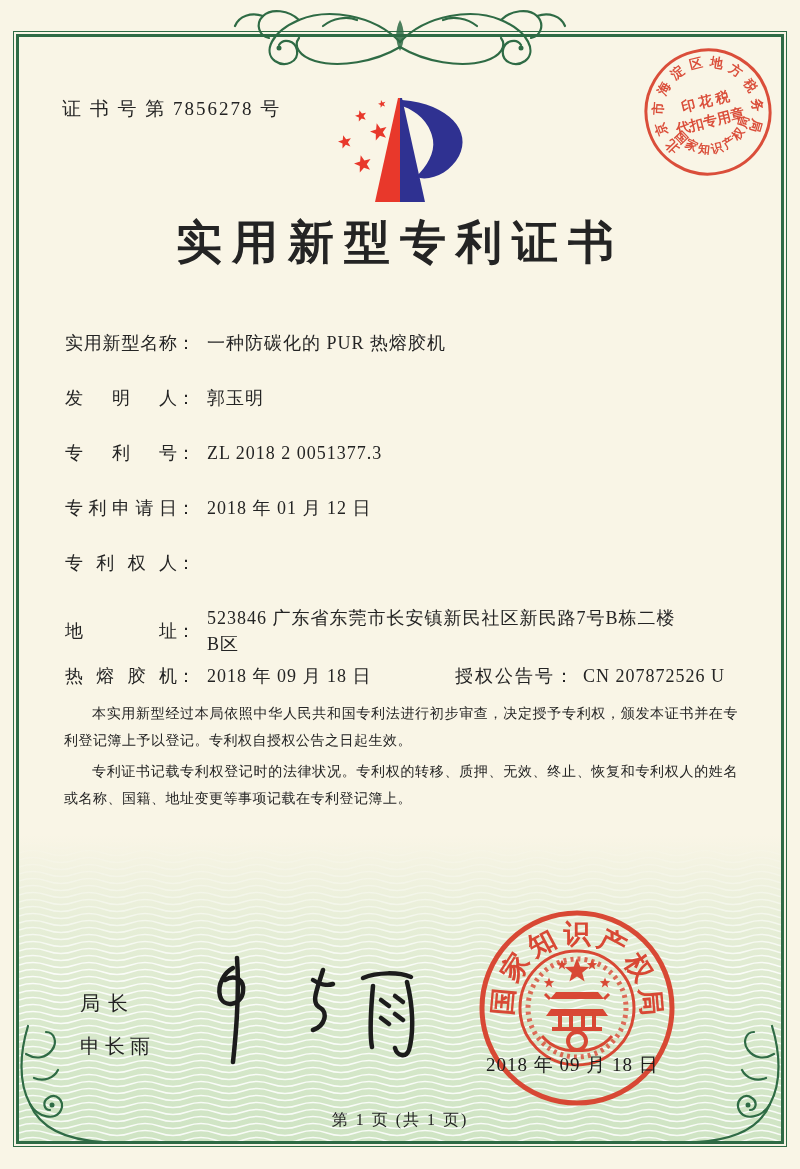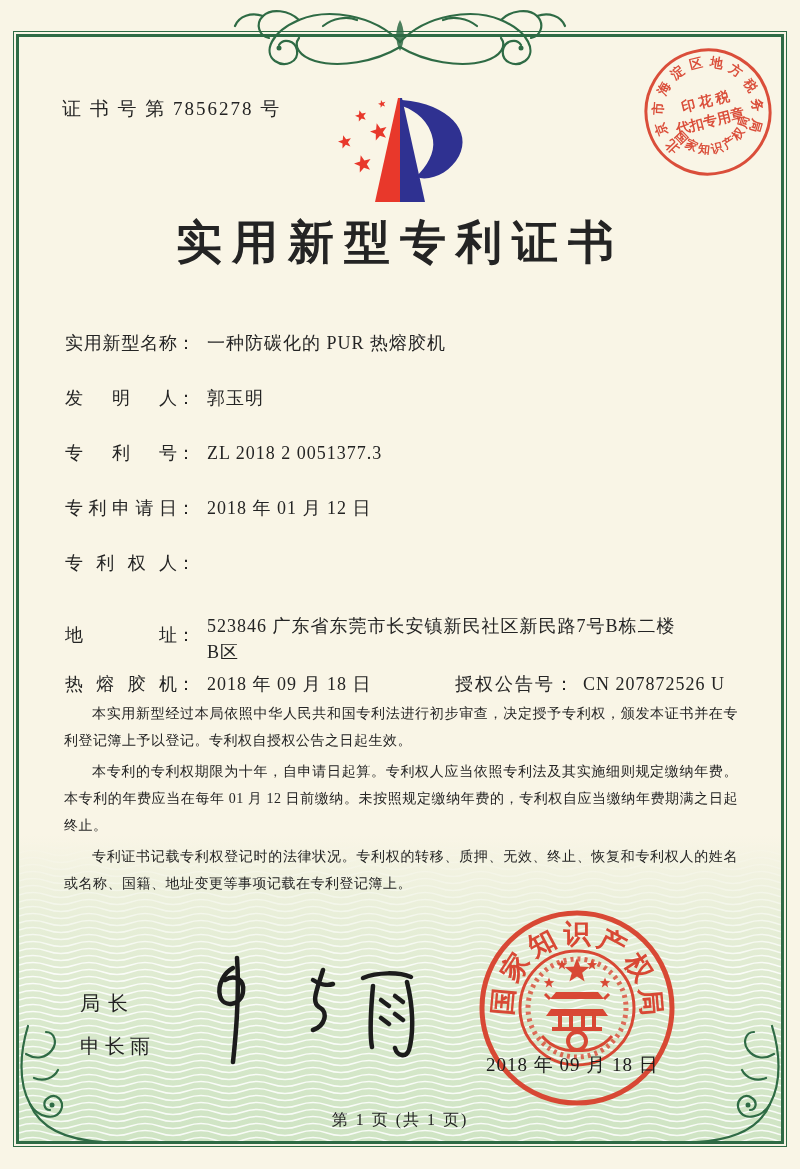--- a/index.html
+++ b/index.html
@@ -36,21 +36,21 @@
     position:absolute;left:65px;right:75px;top:330px;z-index:2;font-size:18px;
   }
   .row{display:flex;line-height:26px;margin-bottom:29px;align-items:center;}
   .row .label{
     display:inline-block;width:112px;flex:0 0 112px;
     text-align:justify;text-align-last:justify;letter-spacing:0;
   }
   .row .colon{flex:0 0 18px;}
   .row .value{flex:1;margin-left:12px;letter-spacing:1px;}
   .row-address{margin-bottom:6px;}
-  .row-address .value{max-width:478px;margin-top:8px;}
+  .row-address .value{max-width:478px;}
   .row-grant{margin-bottom:0;}
   .grant-right{margin-left:auto;display:flex;}
   .grant-right .label2{letter-spacing:2px;}
   .grant-right .value{margin-left:10px;letter-spacing:1px;}
   .paragraphs{
     position:absolute;left:64px;right:62px;top:700px;z-index:2;
   }
   .paragraphs p{
     margin:0 0 4px 0;font-size:14px;line-height:27px;
     text-indent:2em;text-align:justify;letter-spacing:.5px;
@@ -239,21 +239,20 @@
     <span class="grant-right">
       <span class="label2">授权公告号</span>
         <span>：</span>
       <span class="value">CN 207872526 U</span>
     </span>
   </div>
 </div>
 
 <div class="paragraphs">
   <p>本实用新型经过本局依照中华人民共和国专利法进行初步审查，决定授予专利权，颁发本证书并在专利登记簿上予以登记。专利权自授权公告之日起生效。</p>
-  <p>本专利的专利权期限为十年，自申请日起算。专利权人应当依照专利法及其实施细则规定缴纳年费。本专利的年费应当在每年 01 月 12 日前缴纳。未按照规定缴纳年费的，专利权自应当缴纳年费期满之日起终止。</p>
   <p>专利证书记载专利权登记时的法律状况。专利权的转移、质押、无效、终止、恢复和专利权人的姓名或名称、国籍、地址变更等事项记载在专利登记簿上。</p>
 </div>
 
 <div class="officials">
   <span class="role">局长</span>
   <span class="name">申长雨</span>
 </div>
 
 <svg class="abs" style="left:195px;top:950px;z-index:3" width="240" height="125" viewBox="0 0 240 125">
   <g fill="none" stroke="#1c1c1c" stroke-width="4.5" stroke-linecap="round" stroke-linejoin="round">

